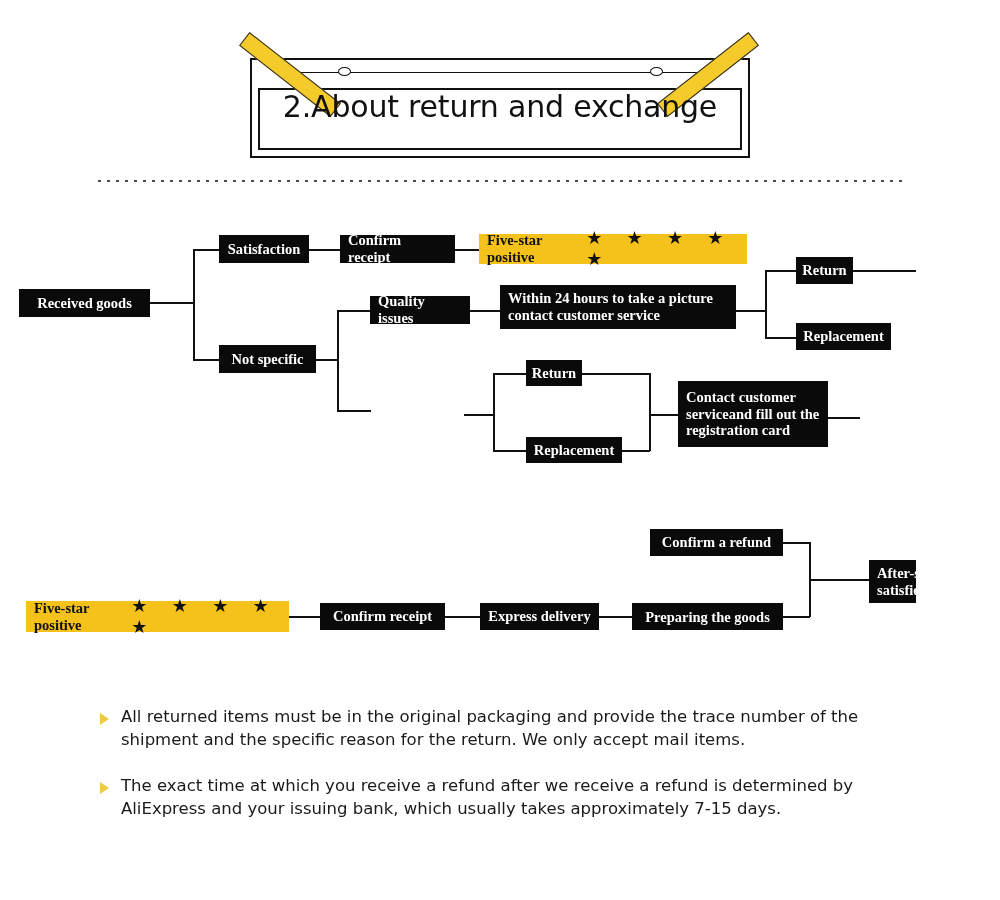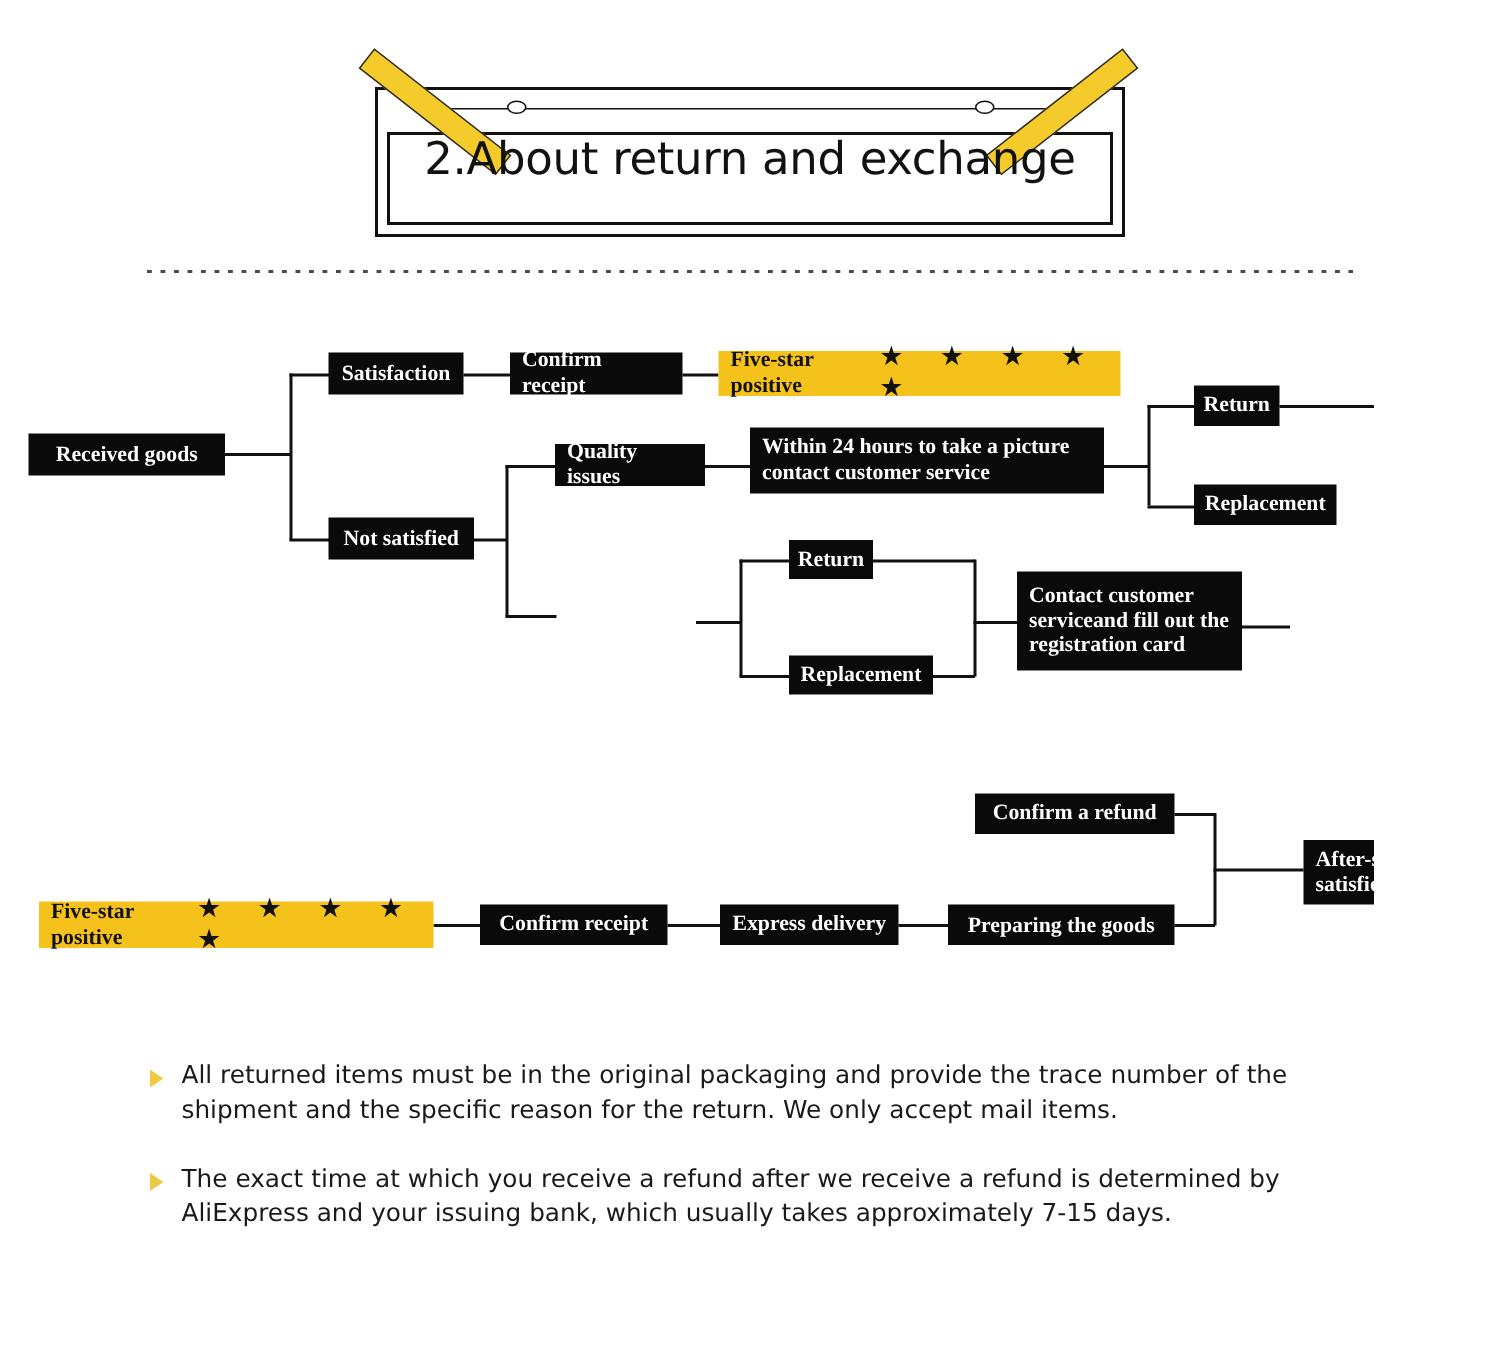--- a/index.html
+++ b/index.html
@@ -229,21 +229,21 @@
     <div class="node center" style="left:340px; top:235px; width:115px; height:28px;">
       <span>Confirm receipt</span>
     </div>
 
     <div class="node yellow" style="left:479px; top:234px; width:268px; height:30px;">
       <span>Five-star positive</span>
       <span class="stars">★ ★ ★ ★ ★</span>
     </div>
 
     <div class="node center" style="left:219px; top:345px; width:97px; height:28px;">
-      <span>Not satisfied</span>
+      <span>Not specific</span>
     </div>
 
     <div class="node center" style="left:370px; top:296px; width:100px; height:28px;">
       <span>Quality issues</span>
     </div>
 
     <div class="node" style="left:500px; top:285px; width:236px; height:44px;">
       <span>Within 24 hours to take a picture contact customer service</span>
     </div>
 

